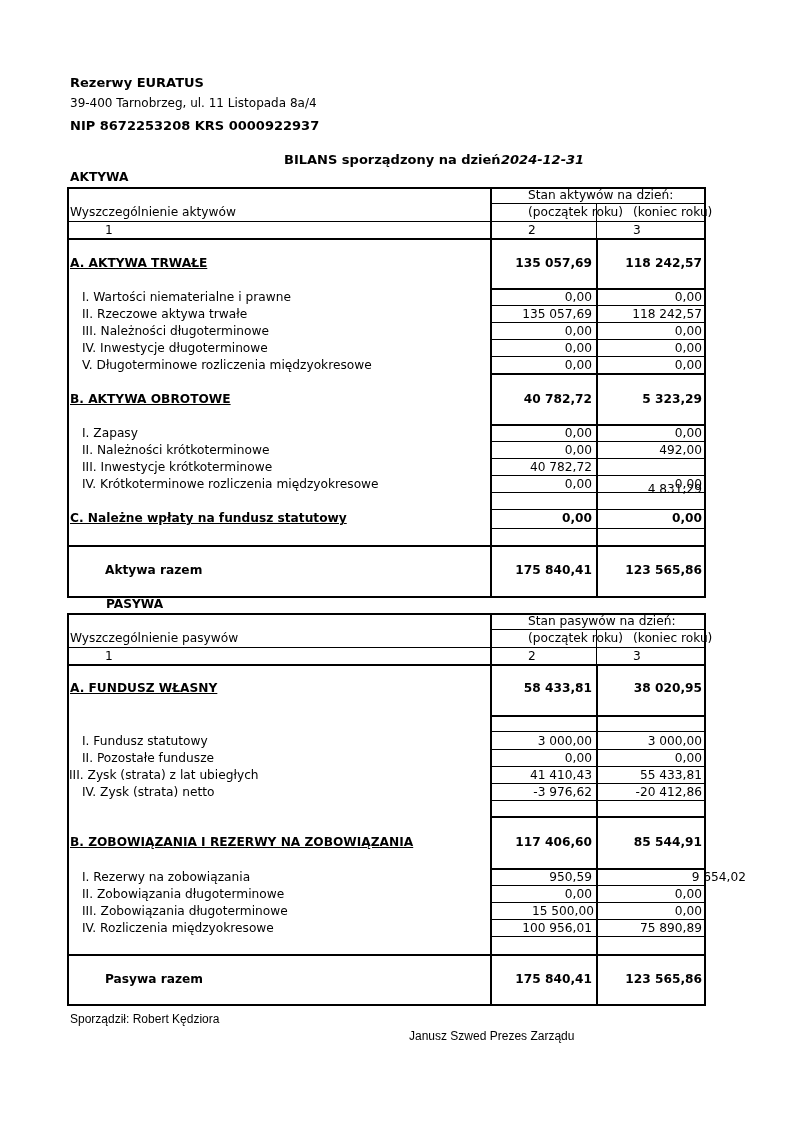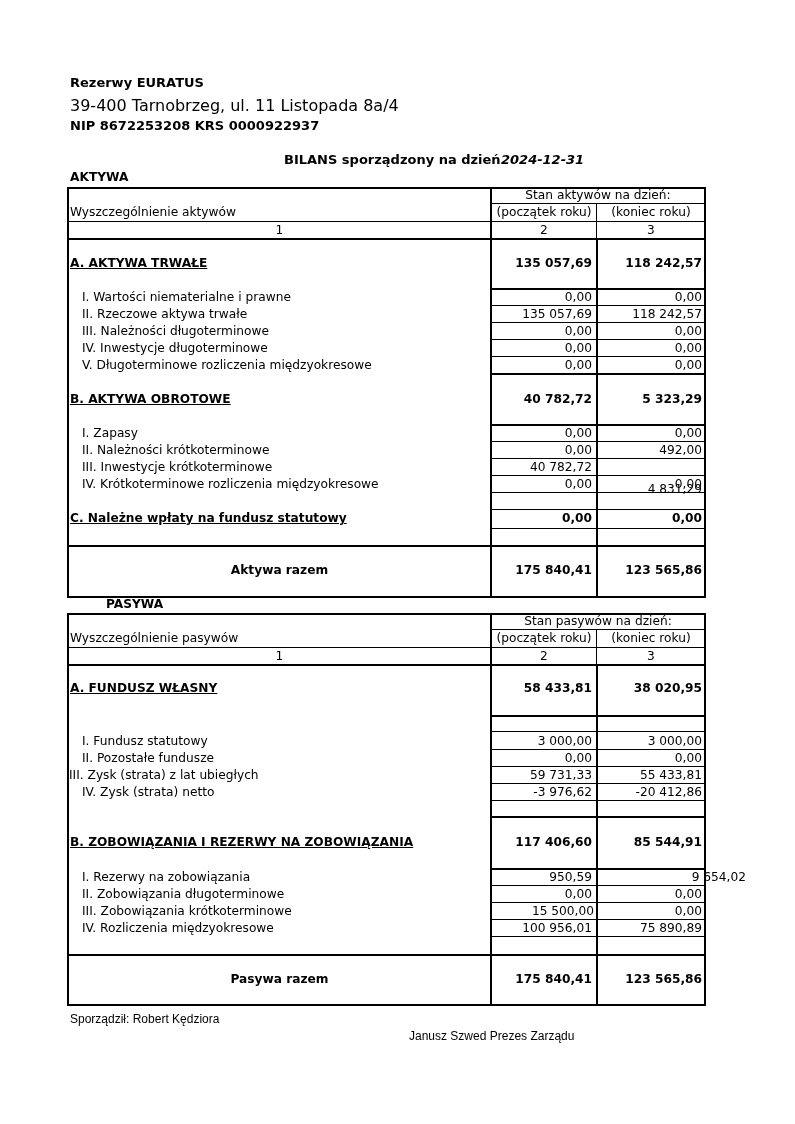--- a/index.html
+++ b/index.html
@@ -1,25 +1,25 @@
 <!DOCTYPE html>
 <html><head>
 <meta charset="utf-8">
 <style>
   html, body { margin:0; padding:0; background:#fff; }
   body { width:795px; height:1124px; position:relative; font-family:"DejaVu Sans","Liberation Sans",sans-serif; color:#000; }
   .abs { position:absolute; }
   .hdr-b { font-weight:bold; font-size:13px; }
-  .hdr { font-size:16px; }
+  .hdr { font-size:12px; }
   .t { font-size:12.2px; white-space:nowrap; line-height:16px; }
   .b { font-weight:bold; }
   .u { text-decoration:underline; }
   .line { position:absolute; background:#000; }
   .num { text-align:right; }
-  .ctr { text-align:center; }
+  .ctr { text-align:left;padding-left:36px; }
   .sig { font-family:"Liberation Sans",sans-serif; font-size:12px; }
 </style>
 </head>
 <body>
 
 <div class="abs hdr-b" style="left:70px;top:75px;">Rezerwy EURATUS</div>
 <div class="abs hdr" style="left:70px;top:96px;">39-400 Tarnobrzeg, ul. 11 Listopada 8a/4</div>
 <div class="abs hdr-b" style="left:70px;top:118px;">NIP 8672253208 KRS 0000922937</div>
 
 <div class="abs hdr-b" style="left:284px;top:152px;">BILANS sporządzony na dzień</div>
@@ -153,37 +153,37 @@
   <div class="abs t b num" style="left:492px;top:680px;width:100px;">58 433,81</div>
   <div class="abs t b num" style="left:598px;top:680px;width:104px;">38 020,95</div>
 
   <div class="abs t" style="left:82px;top:733px;">I. Fundusz statutowy</div>
   <div class="abs t num" style="left:492px;top:733px;width:100px;">3 000,00</div>
   <div class="abs t num" style="left:598px;top:733px;width:104px;">3 000,00</div>
   <div class="abs t" style="left:82px;top:750px;">II. Pozostałe fundusze</div>
   <div class="abs t num" style="left:492px;top:750px;width:100px;">0,00</div>
   <div class="abs t num" style="left:598px;top:750px;width:104px;">0,00</div>
   <div class="abs t" style="left:69px;top:767px;">III. Zysk (strata) z lat ubiegłych</div>
-  <div class="abs t num" style="left:492px;top:767px;width:100px;">59 731,33</div>
+  <div class="abs t num" style="left:492px;top:767px;width:100px;">41 410,43</div>
   <div class="abs t num" style="left:598px;top:767px;width:104px;">55 433,81</div>
   <div class="abs t" style="left:82px;top:784px;">IV. Zysk (strata) netto</div>
   <div class="abs t num" style="left:492px;top:784px;width:100px;">-3 976,62</div>
   <div class="abs t num" style="left:598px;top:784px;width:104px;">-20 412,86</div>
 
   <div class="abs t b u" style="left:70px;top:834px;">B. ZOBOWIĄZANIA I REZERWY NA ZOBOWIĄZANIA</div>
   <div class="abs t b num" style="left:492px;top:834px;width:100px;">117 406,60</div>
   <div class="abs t b num" style="left:598px;top:834px;width:104px;">85 544,91</div>
 
   <div class="abs t" style="left:82px;top:869px;">I. Rezerwy na zobowiązania</div>
   <div class="abs t num" style="left:492px;top:869px;width:100px;">950,59</div>
   <div class="abs t num" style="left:618px;top:869px;width:104px;margin-left:24px;">9 654,02</div>
   <div class="abs t" style="left:82px;top:886px;">II. Zobowiązania długoterminowe</div>
   <div class="abs t num" style="left:492px;top:886px;width:100px;">0,00</div>
   <div class="abs t num" style="left:598px;top:886px;width:104px;">0,00</div>
-  <div class="abs t" style="left:82px;top:903px;">III. Zobowiązania krótkoterminowe</div>
+  <div class="abs t" style="left:82px;top:903px;">III. Zobowiązania długoterminowe</div>
   <div class="abs t num" style="left:494px;top:903px;width:100px;">15 500,00</div>
   <div class="abs t num" style="left:598px;top:903px;width:104px;">0,00</div>
   <div class="abs t" style="left:82px;top:920px;">IV. Rozliczenia międzyokresowe</div>
   <div class="abs t num" style="left:492px;top:920px;width:100px;">100 956,01</div>
   <div class="abs t num" style="left:598px;top:920px;width:104px;">75 890,89</div>
 
   <div class="abs t b ctr" style="left:69px;top:971px;width:421px;">Pasywa razem</div>
   <div class="abs t b num" style="left:492px;top:971px;width:100px;">175 840,41</div>
   <div class="abs t b num" style="left:598px;top:971px;width:104px;">123 565,86</div>
 </div>

